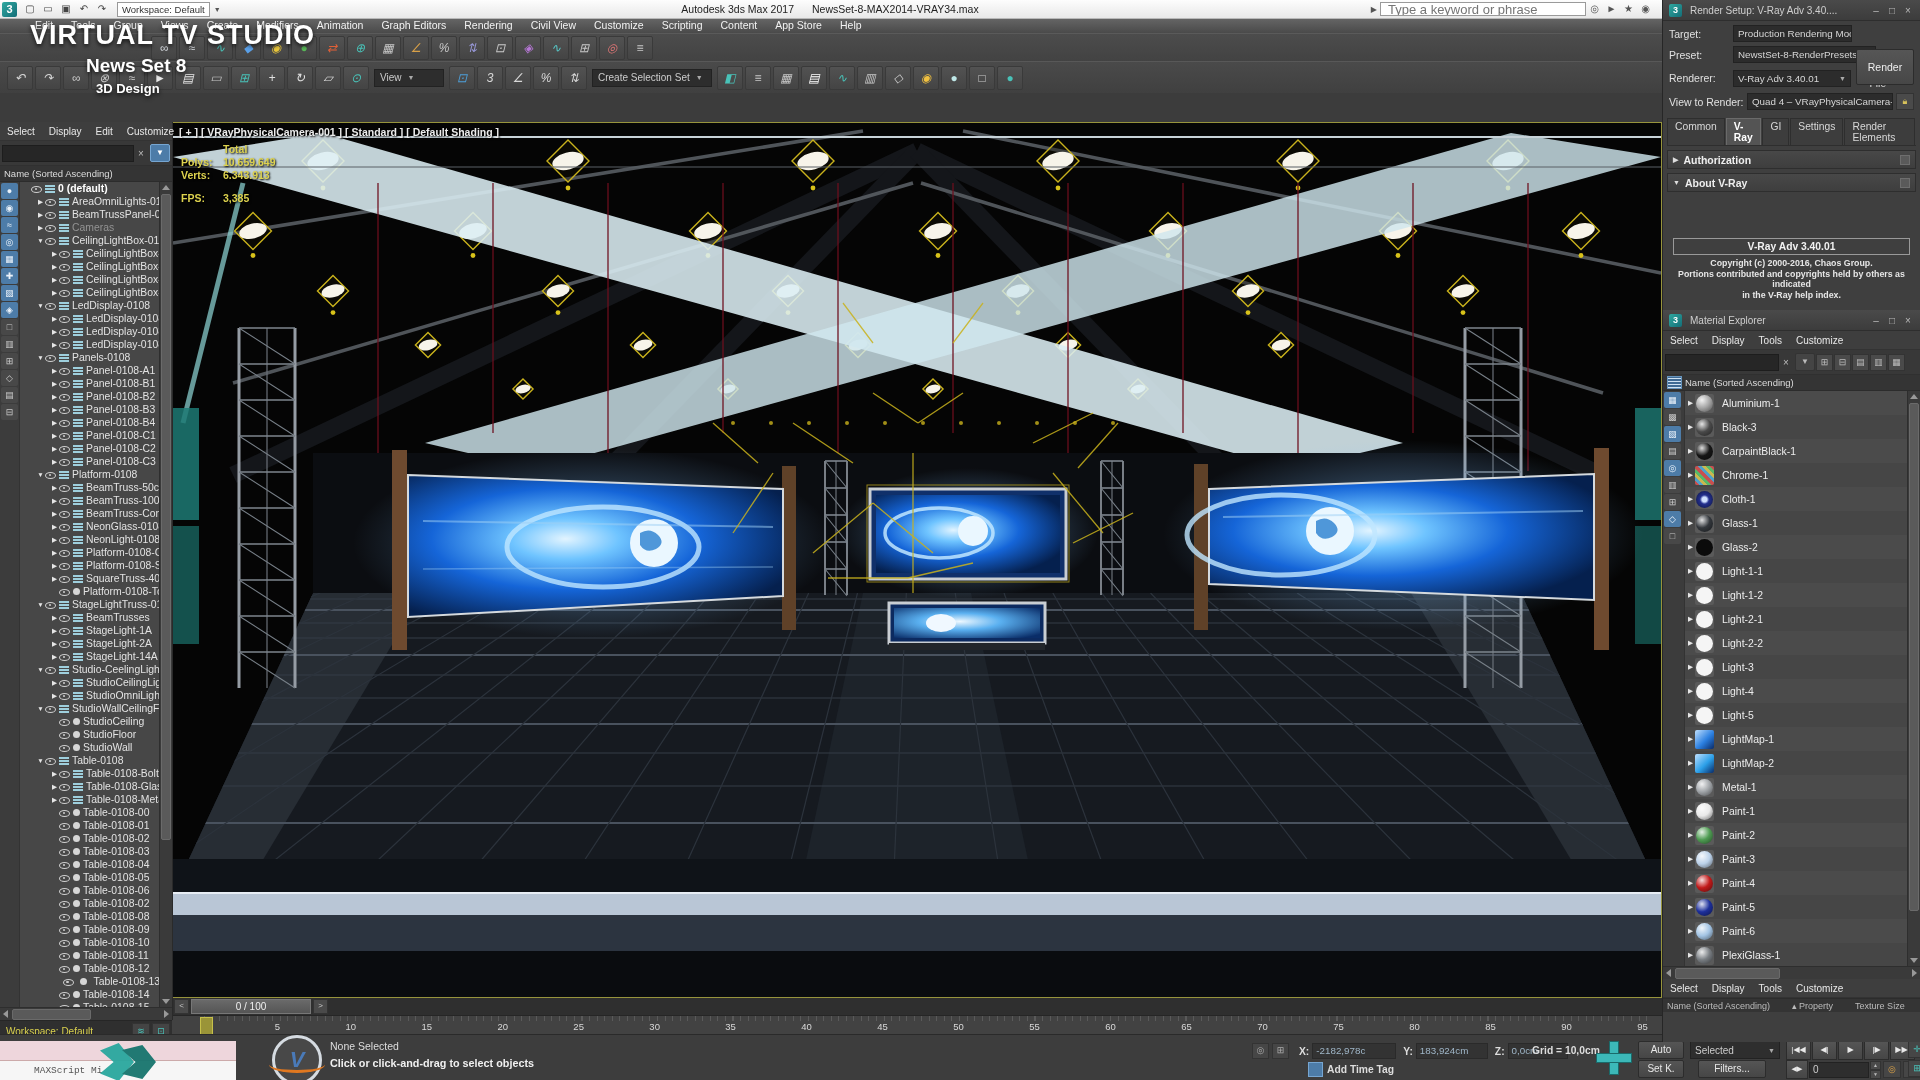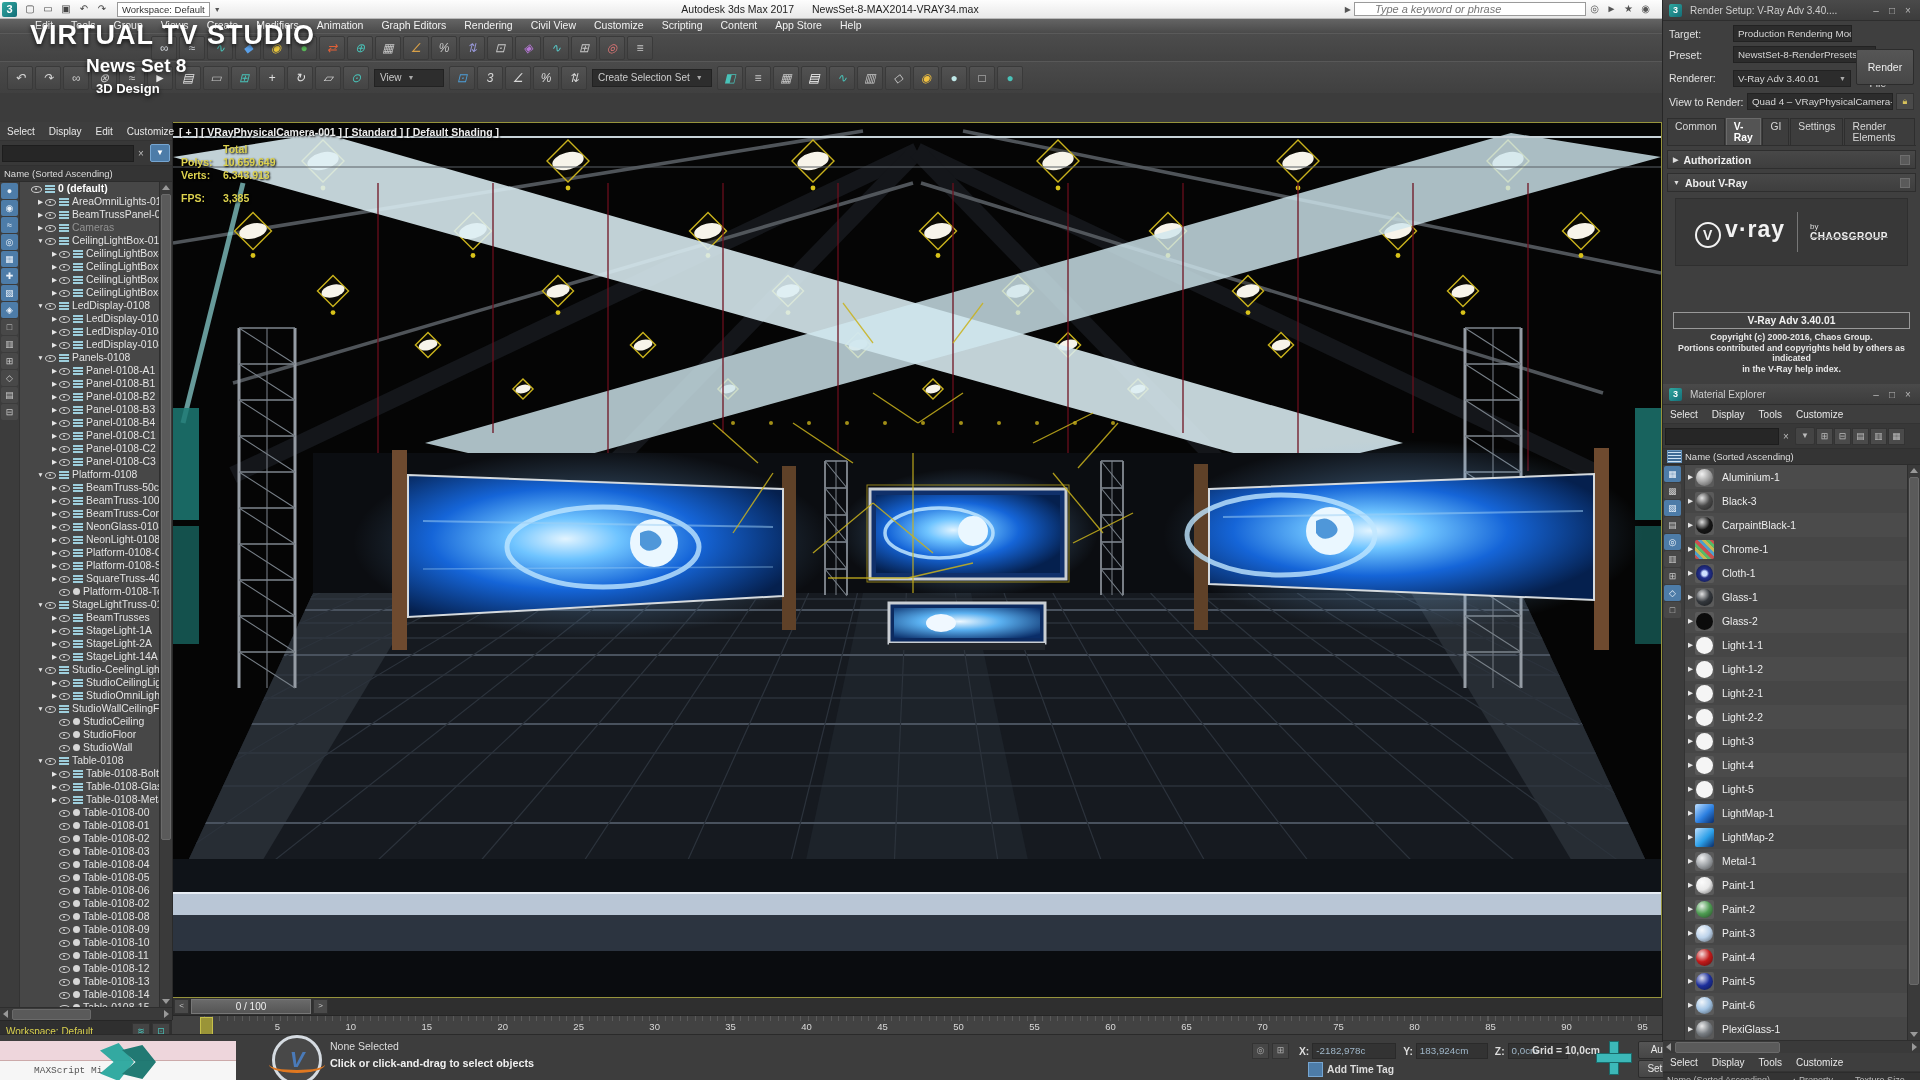--- a/index.html
+++ b/index.html
@@ -11,21 +11,21 @@
             display:flex;align-items:center;color:#333;z-index:20;border-bottom:1px solid #b8b8b8}
   .applogo{width:15px;height:15px;margin:0 4px 0 2px;border-radius:2px;background:linear-gradient(135deg,#2fa8a0,#146e78);
            color:#fff;font-weight:bold;font-size:11px;text-align:center;line-height:15px}
   .qat-ico{width:16px;height:14px;text-align:center;line-height:14px;font-size:10px;color:#444;margin:0 1px}
   .ws-dd{height:13px;background:#fff;border:1px solid #999;font-size:9.5px;color:#333;padding:0 4px;line-height:13px;margin-left:6px}
   .ws-arrow{font-size:7px;color:#555;margin-left:4px}
   #main-title{position:absolute;left:600px;width:460px;text-align:center;font-size:10.5px;color:#222;white-space:nowrap}
   #main-title .ft{margin-left:18px}
   #tb-search{position:absolute;right:8px;top:2px;display:flex;align-items:center}
   #tb-search .collapse{font-size:8px;color:#555;margin-right:3px}
-  #tb-search input{width:190px;height:12px;border:1px solid #9a9a9a;font-size:11px;font-style:italic;padding:0 20px;color:#666;background:#fff}
+  #tb-search input{width:190px;height:12px;border:1px solid #9a9a9a;font-size:13px;padding:0 7px;color:#666;background:#fff}
   .tb-sico{width:17px;height:14px;text-align:center;line-height:14px;color:#555;font-size:10px}
   
   #menubar{position:absolute;left:0;top:18px;width:1662px;height:15px;background:linear-gradient(#666,#4a4a4a);
            display:flex;align-items:center;padding-left:26px;z-index:19}
   #menubar .menu{padding:0 9px;font-size:10.5px;color:#f2f2f2;line-height:15px}
   
   #toolbar1{position:absolute;left:0;top:33px;width:1662px;height:28px;background:linear-gradient(#4c4c4c,#424242);
             border-top:1px solid #5a5a5a;display:flex;align-items:center;padding-left:150px;z-index:18}
   #toolbar2{position:absolute;left:0;top:61px;width:1662px;height:31px;background:linear-gradient(#4a4a4a,#404040);
             border-top:1px solid #585858;display:flex;align-items:center;padding-left:6px;z-index:18}
@@ -859,21 +859,21 @@
             <span>Table-0108-11</span>
           </div>
 
           <div class="srow" style="padding-left: 31px;">
             <span class="ar"></span>
             <span class="eye"></span>
             <span class="ki dot"></span>
             <span>Table-0108-12</span>
           </div>
 
-          <div class="srow" style="padding-left: 31px;">
+          <div class="srow" style="padding-left: 31px; justify-content: space-between;">
             <span class="ar"></span>
             <span class="eye"></span>
             <span class="ki dot"></span>
             <span>Table-0108-13</span>
           </div>
 
           <div class="srow" style="padding-left: 31px;">
             <span class="ar"></span>
             <span class="eye"></span>
             <span class="ki dot"></span>
@@ -1321,28 +1321,20 @@
         <div class="rollout">
           <span class="rarrow">▶</span>
             <span>Authorization</span>
             <span class="pin"></span>
         </div>
         <div class="rollout">
           <span class="rarrow">▼</span>
             <span>About V-Ray</span>
             <span class="pin"></span>
         </div>
-        <div id="vray-logo">
-          <span class="vl-main"><span class="vl-circ">V</span><span>v·ray</span></span>
-          <span class="vl-div"></span>
-          <span>
-              <div class="vl-by">by</div>
-              <div class="vl-cg">CHAOSGROUP</div>
-            </span>
-        </div>
         <div id="vray-version">V-Ray Adv 3.40.01</div>
         <div id="vray-copy">
           <div>Copyright (c) 2000-2016, Chaos Group.</div>
           <div>Portions contributed and copyrights held by others as indicated</div>
           <div>in the V-Ray help index.</div>
         </div>
       </div>
     </section>
 
     <section style="margin-top:10px">

